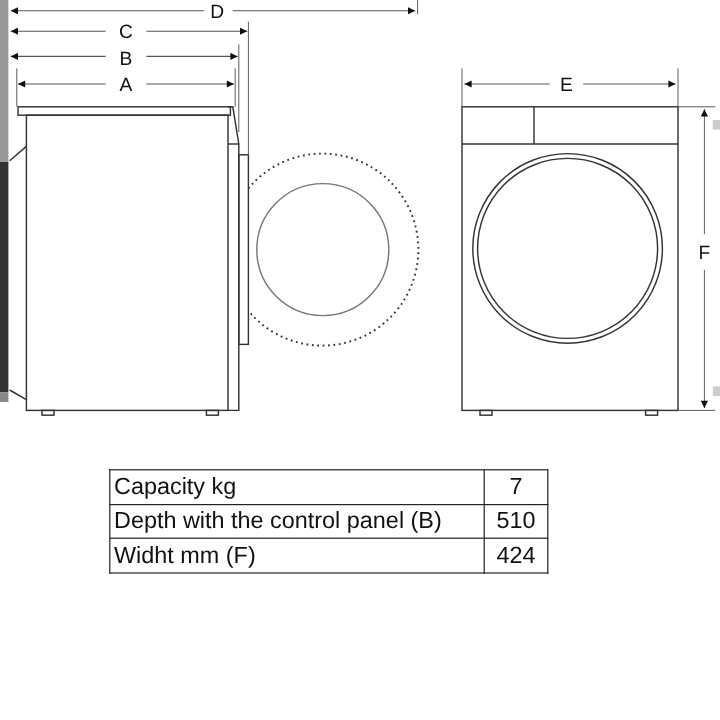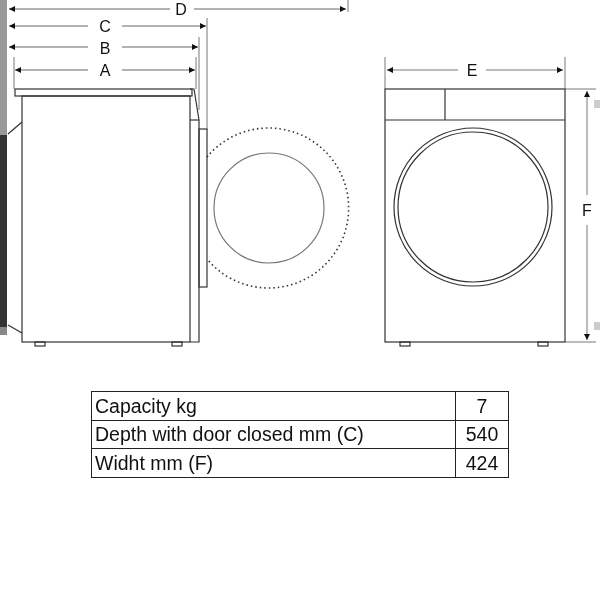--- a/index.html
+++ b/index.html
@@ -1,19 +1,19 @@
 <!DOCTYPE html>
 <html><head>
   <meta charset="utf-8">
   <style>
     html, body { margin:0; padding:0; background:#fff; }
     body { width:600px; height:600px; position:relative; overflow:hidden; font-family:"Liberation Sans", sans-serif; }
     #diagram { position:absolute; left:0; top:0; width:600px; height:370px; }
     .dimlbl { font-family:"Liberation Sans", sans-serif; font-size:16px; fill:#111; }
-    #spec-table { position:absolute; left:91px; top:391px; border-collapse:collapse; width:418px; }
+    #spec-table { position:absolute; left:91px; top:391px; border-collapse:collapse; width:366px; }
     #spec-table td { border:1.5px solid #222; height:27.5px; padding:0 3px; font-size:19.5px; color:#111; line-height:26px; white-space:nowrap; }
     #spec-table td.val { text-align:center; width:52px; padding:0; }
   </style>
 </head>
 <body>
 
 <svg id="diagram" viewBox="0 0 600 370" xmlns="http://www.w3.org/2000/svg">
   <defs>
     <marker id="arr" viewBox="0 0 10 10" refX="10" refY="5" markerWidth="8" markerHeight="6" orient="auto-start-reverse" markerUnits="userSpaceOnUse">
       <path d="M0,0 L10,5 L0,10 z" fill="#111"></path>
@@ -88,21 +88,21 @@
   <text class="dimlbl" x="587" y="216" text-anchor="middle">F</text>
 </svg>
 
 <table id="spec-table">
   <tbody>
     <tr>
         <td>Capacity kg</td>
         <td class="val">7</td>
       </tr>
     <tr>
-        <td>Depth with door closed mm (C)</td>
-        <td class="val">540</td>
+        <td>Depth with the control panel (B)</td>
+        <td class="val">510</td>
       </tr>
     <tr>
         <td>Widht mm (F)</td>
         <td class="val">424</td>
       </tr>
   </tbody>
 </table>
 
 </body></html>

